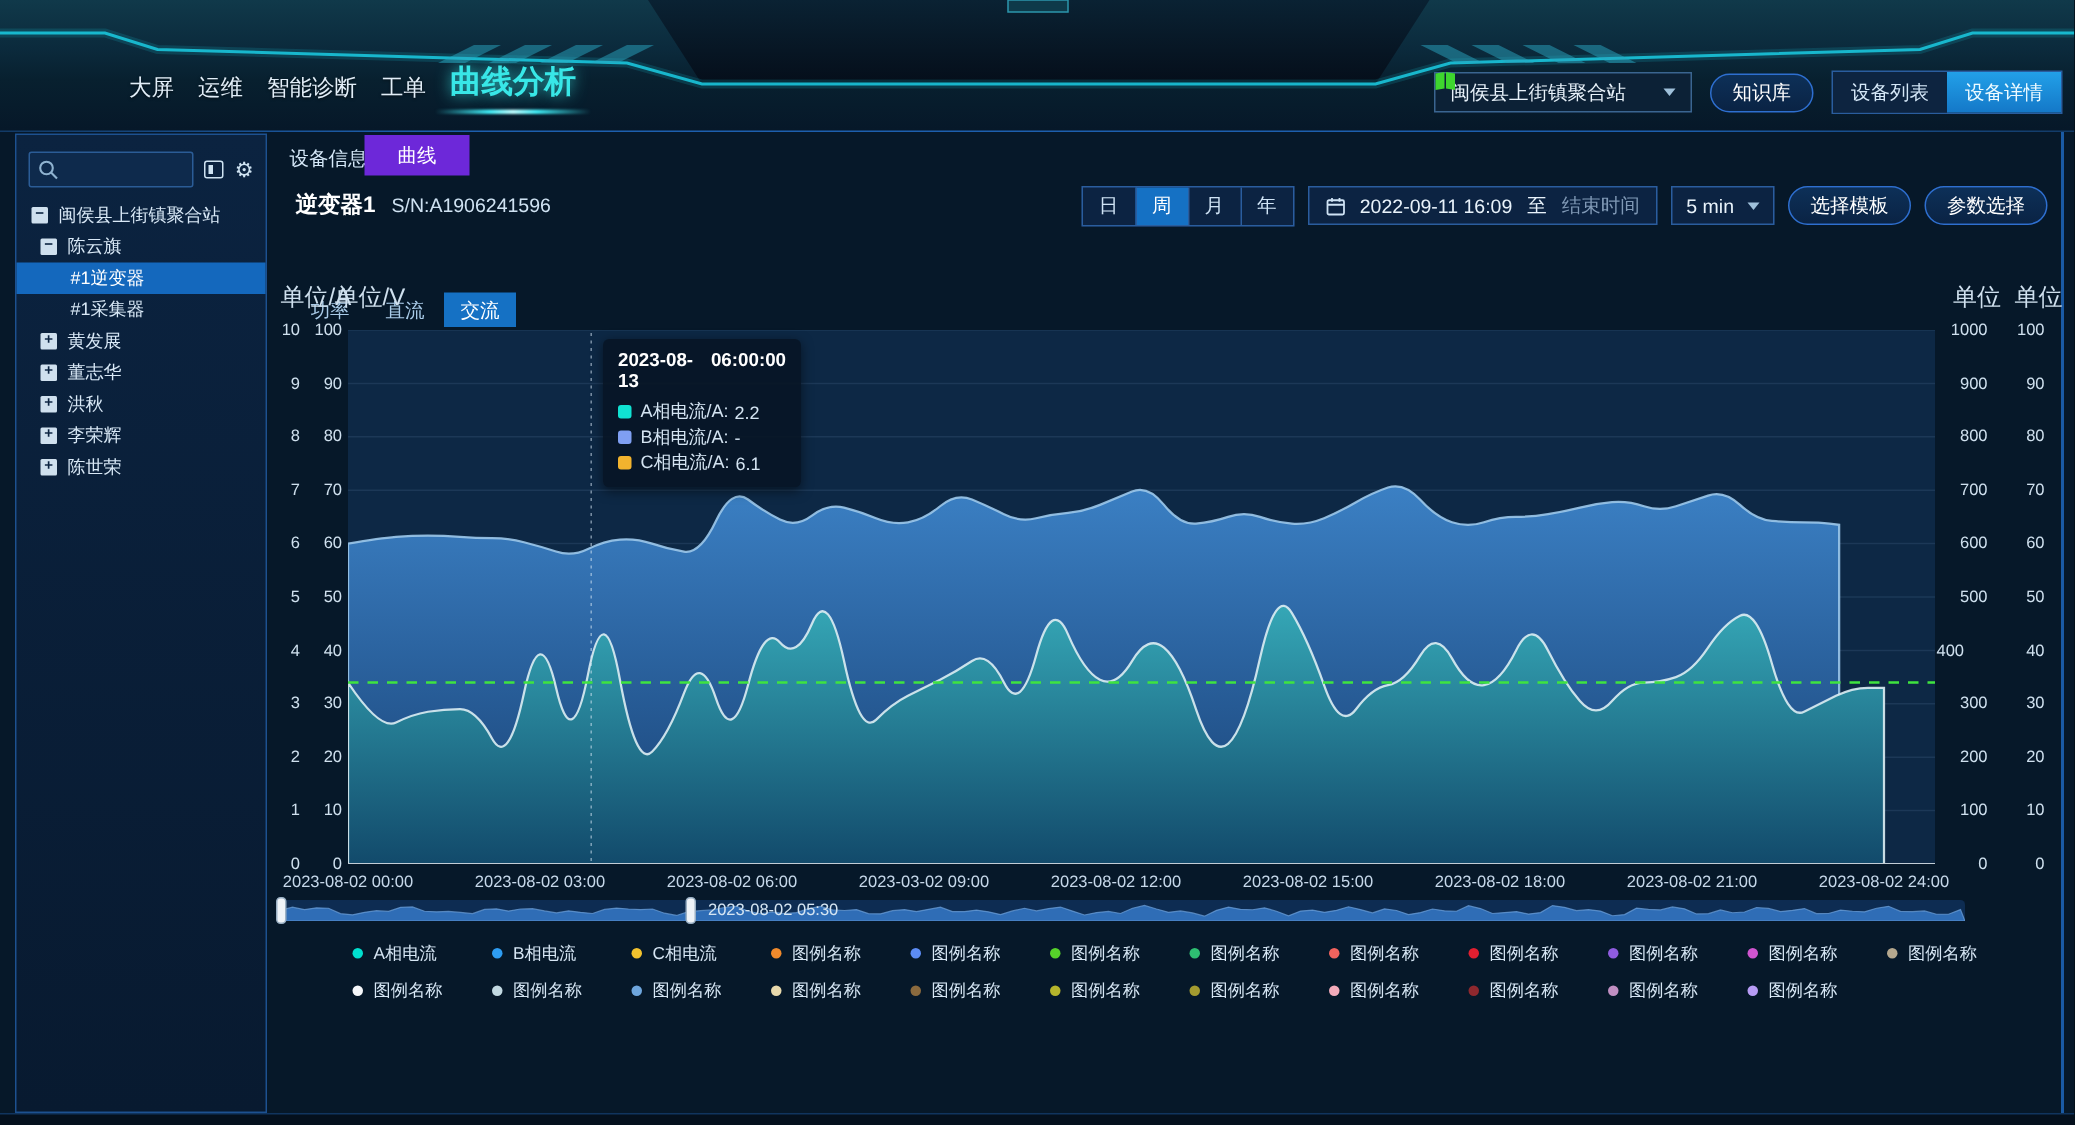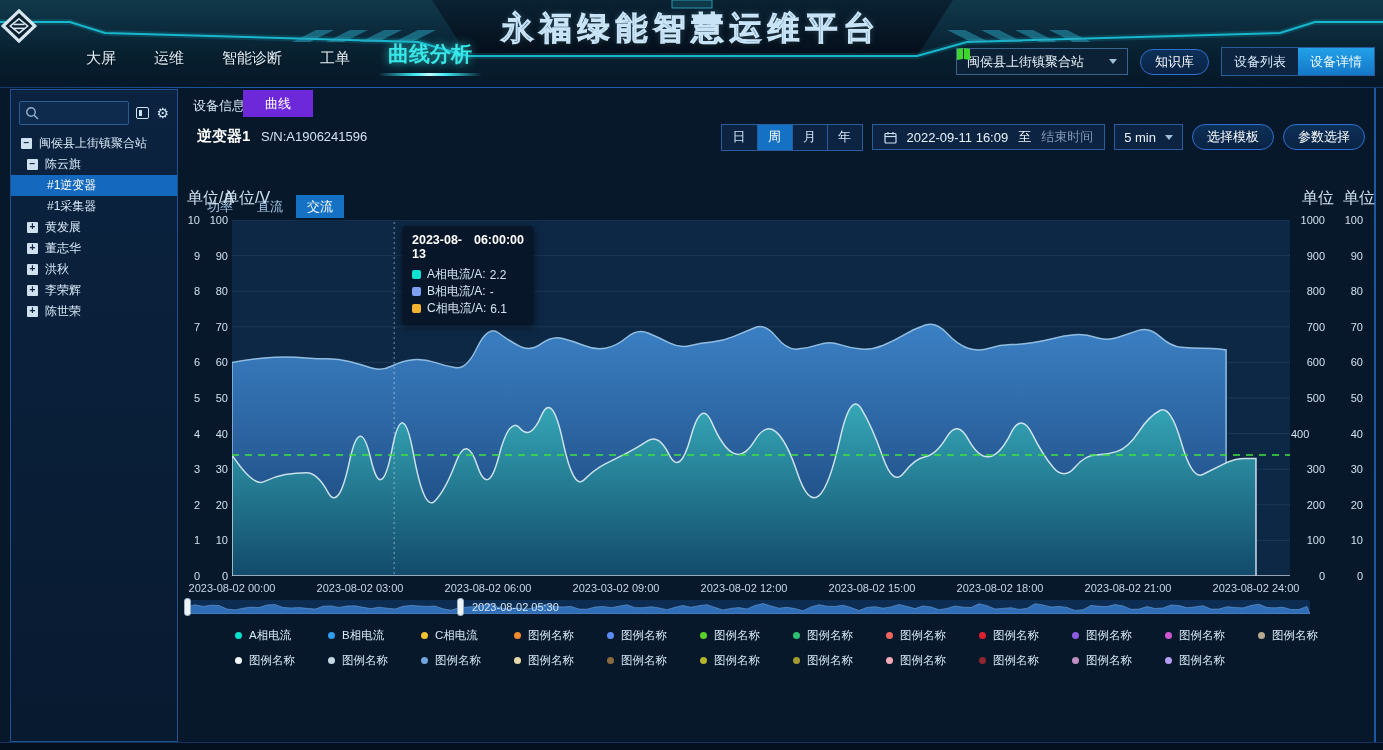--- a/index.html
+++ b/index.html
@@ -6,21 +6,21 @@
   *{box-sizing:border-box;font-family:"Liberation Sans","DejaVu Sans",sans-serif;}
   .page{position:relative;width:1383px;height:750px;background:#061829;overflow:hidden;}
 
   
   .banner{position:absolute;left:0;top:0;width:1383px;height:86px;
     background:linear-gradient(180deg,#10394a 0%,#0b2a3c 38%,#08202f 62%,#061829 100%);}
   .banner svg{position:absolute;left:0;top:0;}
   .title-wrap{position:absolute;left:0;top:7px;width:100%;display:flex;justify-content:center;align-items:center;gap:16px;z-index:3;}
   .page-title{font-size:32px;font-weight:900;letter-spacing:6px;color:#123e73;
     -webkit-text-stroke:1px #c9e4f6;text-shadow:0 0 6px rgba(150,220,255,.35),0 3px 5px rgba(0,0,0,.7);}
-  .nav{position:absolute;left:86px;top:40px;display:flex;align-items:flex-end;gap:38px;z-index:4;}
+  .nav{position:absolute;left:86px;top:40px;display:flex;align-items:flex-end;gap:16px;z-index:4;}
   .nav-item{font-size:15px;color:#e2eef8;cursor:pointer;position:relative;padding-bottom:4px;text-shadow:0 1px 2px rgba(0,0,0,.6);}
   .nav-item.active{font-size:21px;font-weight:bold;color:#38e7e7;text-shadow:0 0 10px rgba(56,231,231,.8);}
   .nav-item.active::after{content:'';position:absolute;left:-12%;bottom:-4px;width:124%;height:3px;
     background:linear-gradient(90deg,transparent,#3fe9f2 35%,#bffcff 50%,#3fe9f2 65%,transparent);filter:blur(.6px);}
   .top-controls{position:absolute;right:8px;top:47px;display:flex;align-items:center;gap:12px;z-index:4;}
   .station-select{width:172px;height:27px;background:#0c2136;border:1px solid #3a6590;display:flex;align-items:center;
     padding:0 10px;font-size:13px;color:#e8f2fa;justify-content:space-between;cursor:pointer;}
   .caret{width:0;height:0;border-left:4px solid transparent;border-right:4px solid transparent;border-top:5px solid #9fc0da;}
   .pill-btn{height:26px;border-radius:13px;border:1px solid #2e6fd0;background:linear-gradient(180deg,#0d3058,#0a2344);
     color:#fff;font-size:13px;display:flex;align-items:center;gap:7px;padding:0 14px;cursor:pointer;}
@@ -117,29 +117,20 @@
         <polygon points="326,42 350,30 368,30 344,42"></polygon>
         <polygon points="360,42 384,30 402,30 378,42"></polygon>
         <polygon points="394,42 418,30 436,30 412,42"></polygon>
         <polygon points="1091,42 1067,30 1049,30 1073,42"></polygon>
         <polygon points="1057,42 1033,30 1015,30 1039,42"></polygon>
         <polygon points="1023,42 999,30 981,30 1005,42"></polygon>
         <polygon points="989,42 965,30 947,30 971,42"></polygon>
       </g>
       <rect x="672" y="0" width="40" height="8" fill="#0e3a4a" stroke="#2c97ad" stroke-width="1"></rect>
     </svg>
-    <div class="title-wrap">
-      <svg width="38" height="38" viewBox="0 0 48 48">
-        <path d="M24,5 L44,24 L24,43 L4,24 Z" fill="#0a1f30" stroke="#d8e6ef" stroke-width="4"></path>
-        <path d="M24,15 L35,24 L24,33 L13,24 Z" fill="none" stroke="#d8e6ef" stroke-width="2"></path>
-        <line x1="17" y1="22" x2="31" y2="22" stroke="#d8e6ef" stroke-width="2"></line>
-        <line x1="17" y1="27" x2="31" y2="27" stroke="#d8e6ef" stroke-width="2"></line>
-      </svg>
-      <div class="page-title">永福绿能智慧运维平台</div>
-    </div>
     <div class="nav">
         <div class="nav-item">大屏</div>
         <div class="nav-item">运维</div>
         <div class="nav-item">智能诊断</div>
         <div class="nav-item">工单</div>
         <div class="nav-item active">曲线分析</div>
       </div>
     <div class="top-controls">
       <div class="station-select">
         <span>闽侯县上街镇聚合站</span>

